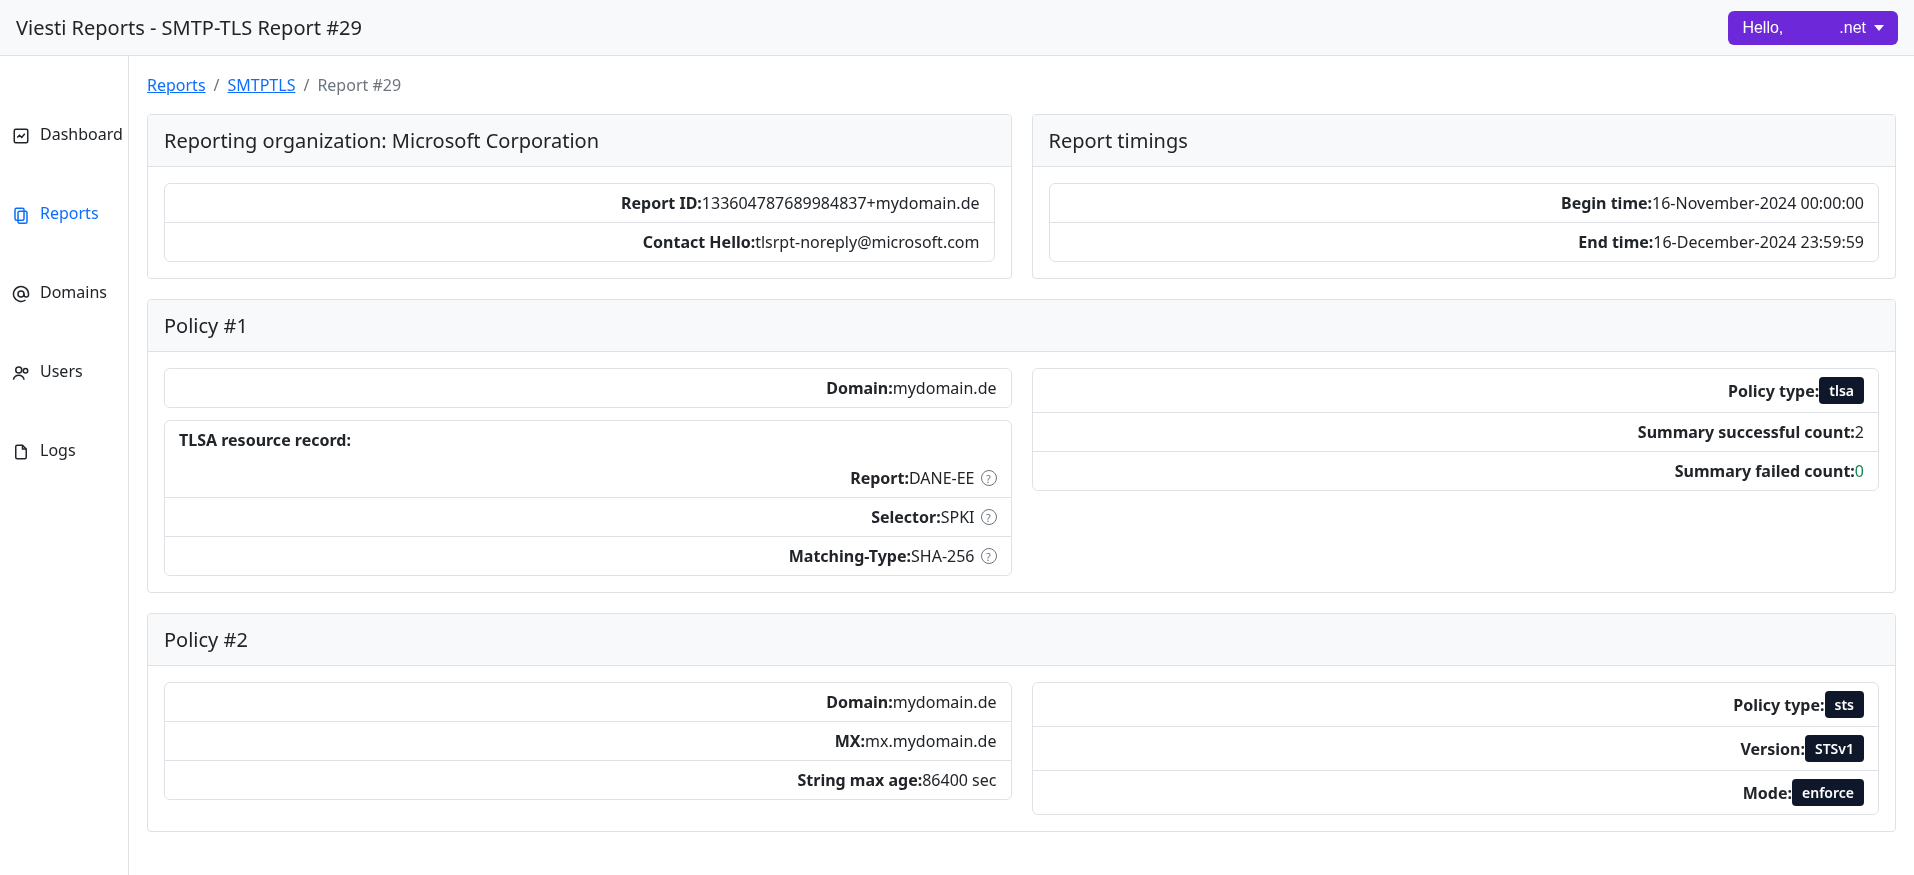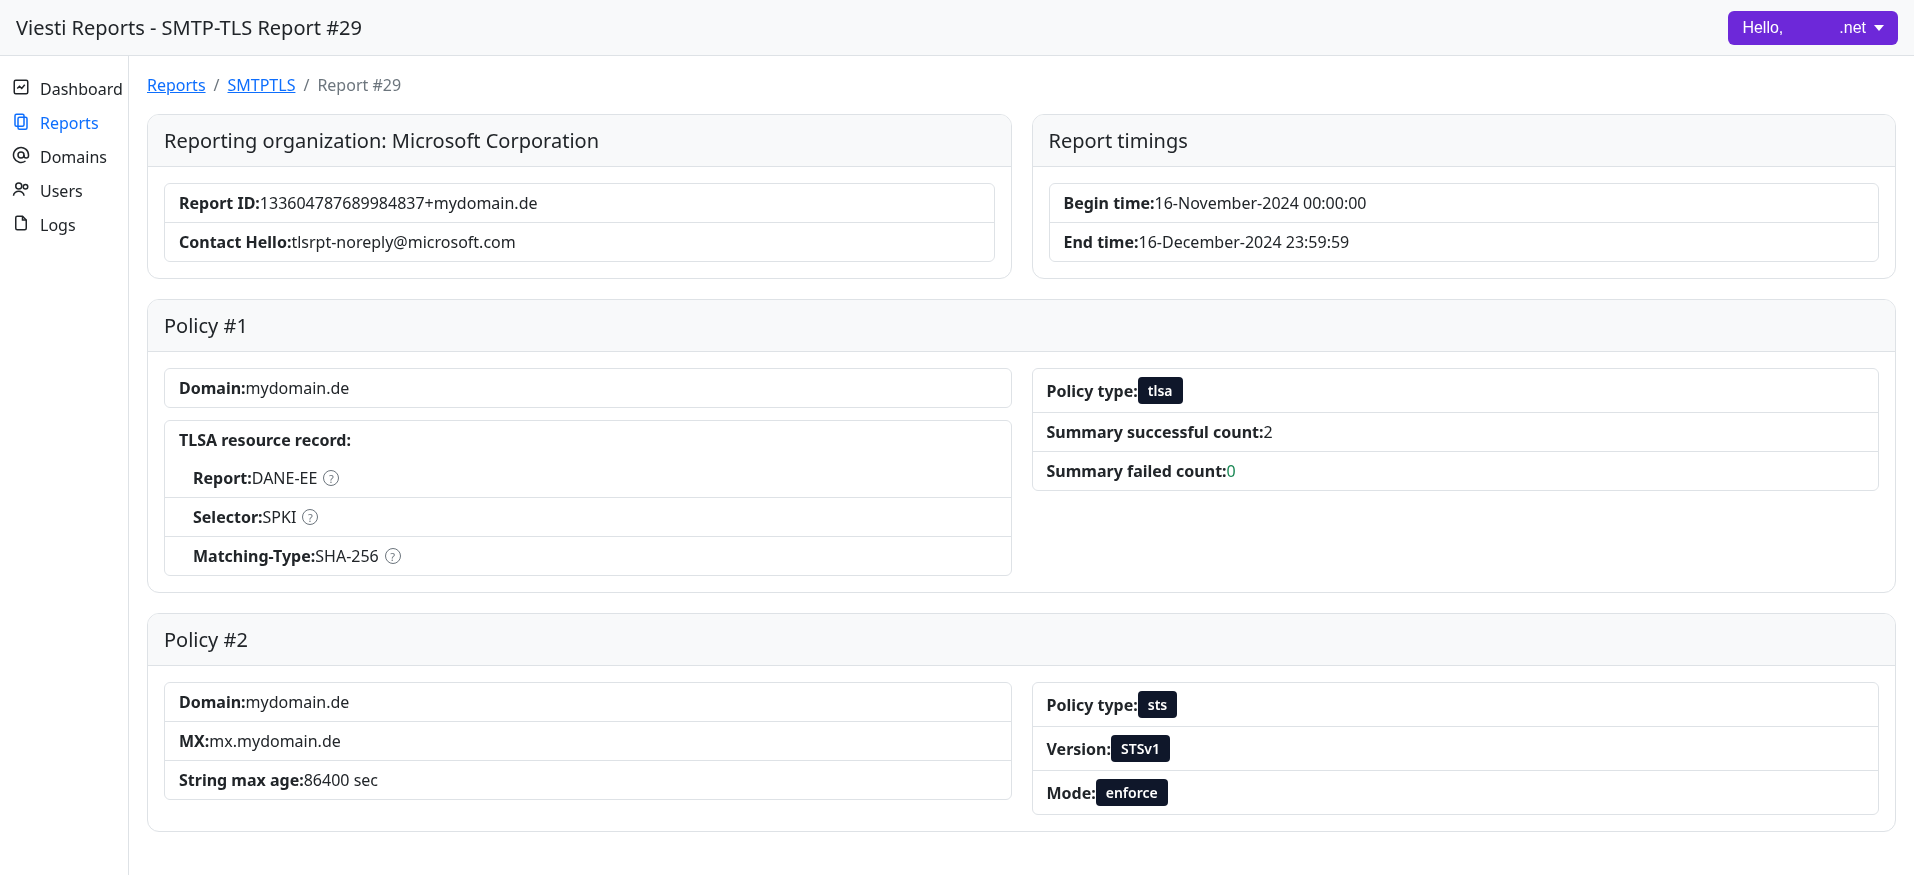--- a/index.html
+++ b/index.html
@@ -5,38 +5,38 @@
 * { box-sizing: border-box; margin: 0; padding: 0; }
 body { font-family: system-ui, -apple-system, "Segoe UI", Roboto, "Helvetica Neue", Arial, sans-serif; font-size: 16px; color: #212529; background: #fff; }
 
 .topbar { background: #f8f9fa; border-bottom: 1px solid #dee2e6; padding: 0 16px; display: flex; align-items: center; justify-content: space-between; min-height: 56px; }
 .topbar-title { font-size: 20px; font-weight: 400; color: #212529; }
 .user-btn { background: #6d28d9; color: #fff; border: none; border-radius: 6px; padding: 8px 14px; font-size: 16px; cursor: pointer; display: inline-flex; align-items: center; gap: 56px; }
 .user-btn .caret { width: 0; height: 0; border-left: 5px solid transparent; border-right: 5px solid transparent; border-top: 6px solid #fff; display: inline-block; margin-left: 4px; }
 
 .layout { display: flex; }
 .sidebar { width: 129px; border-right: 1px solid #dee2e6; padding: 16px 4px; min-height: calc(100vh - 56px); }
-.sidebar-item { display: flex; align-items: flex-start; gap: 10px; padding: 6px 8px; font-size: 16px; color: #212529; cursor: pointer; border-radius: 4px; }
+.sidebar-item { display: flex; align-items: flex-end; gap: 10px; padding: 6px 8px; font-size: 16px; color: #212529; cursor: pointer; border-radius: 4px; margin-top: 45px; }
 .sidebar-item.active { color: #0d6efd; }
 .sidebar-item .icon { width: 18px; height: 18px; display: inline-flex; align-items: center; justify-content: center; flex-shrink: 0; }
 
 .main { flex: 1; padding: 18px; }
 
 .breadcrumb { font-size: 16px; color: #6c757d; margin-bottom: 18px; display: flex; align-items: center; gap: 8px; }
 .breadcrumb a { color: #0d6efd; text-decoration: underline; cursor: pointer; }
 .breadcrumb .sep { color: #6c757d; }
 .breadcrumb .current { color: #6c757d; }
 
 .row { display: flex; gap: 20px; margin-bottom: 20px; }
-.card { border: 1px solid #dee2e6; border-radius: 12px; overflow: hidden; background: #fff; }
+.card { border: 1px solid #dee2e6; border-radius: 4px; overflow: hidden; background: #fff; }
 .card-header { background: #f8f9fa; border-bottom: 1px solid #dee2e6; padding: 12px 16px; font-size: 20px; font-weight: 400; }
 .card-body { padding: 16px; }
 
 .kv-list { border: 1px solid #dee2e6; border-radius: 6px; overflow: hidden; }
-.kv-row { display: flex; justify-content: flex-start; align-items: center; padding: 8px 14px; border-bottom: 1px solid #dee2e6; }
+.kv-row { display: flex; justify-content: flex-end; align-items: center; padding: 8px 14px; border-bottom: 1px solid #dee2e6; }
 .kv-row:last-child { border-bottom: none; }
 .kv-label { font-weight: 700; }
 .kv-value { color: #212529; display: inline-flex; align-items: center; gap: 6px; }
 
 .half { flex: 1 1 50%; }
 .full { flex: 1 1 100%; }
 
 .inner-title { font-weight: 700; padding: 8px 14px; }
 .inner-list { margin-top: 0; }
 .inner-list .kv-row { padding-left: 28px; }

